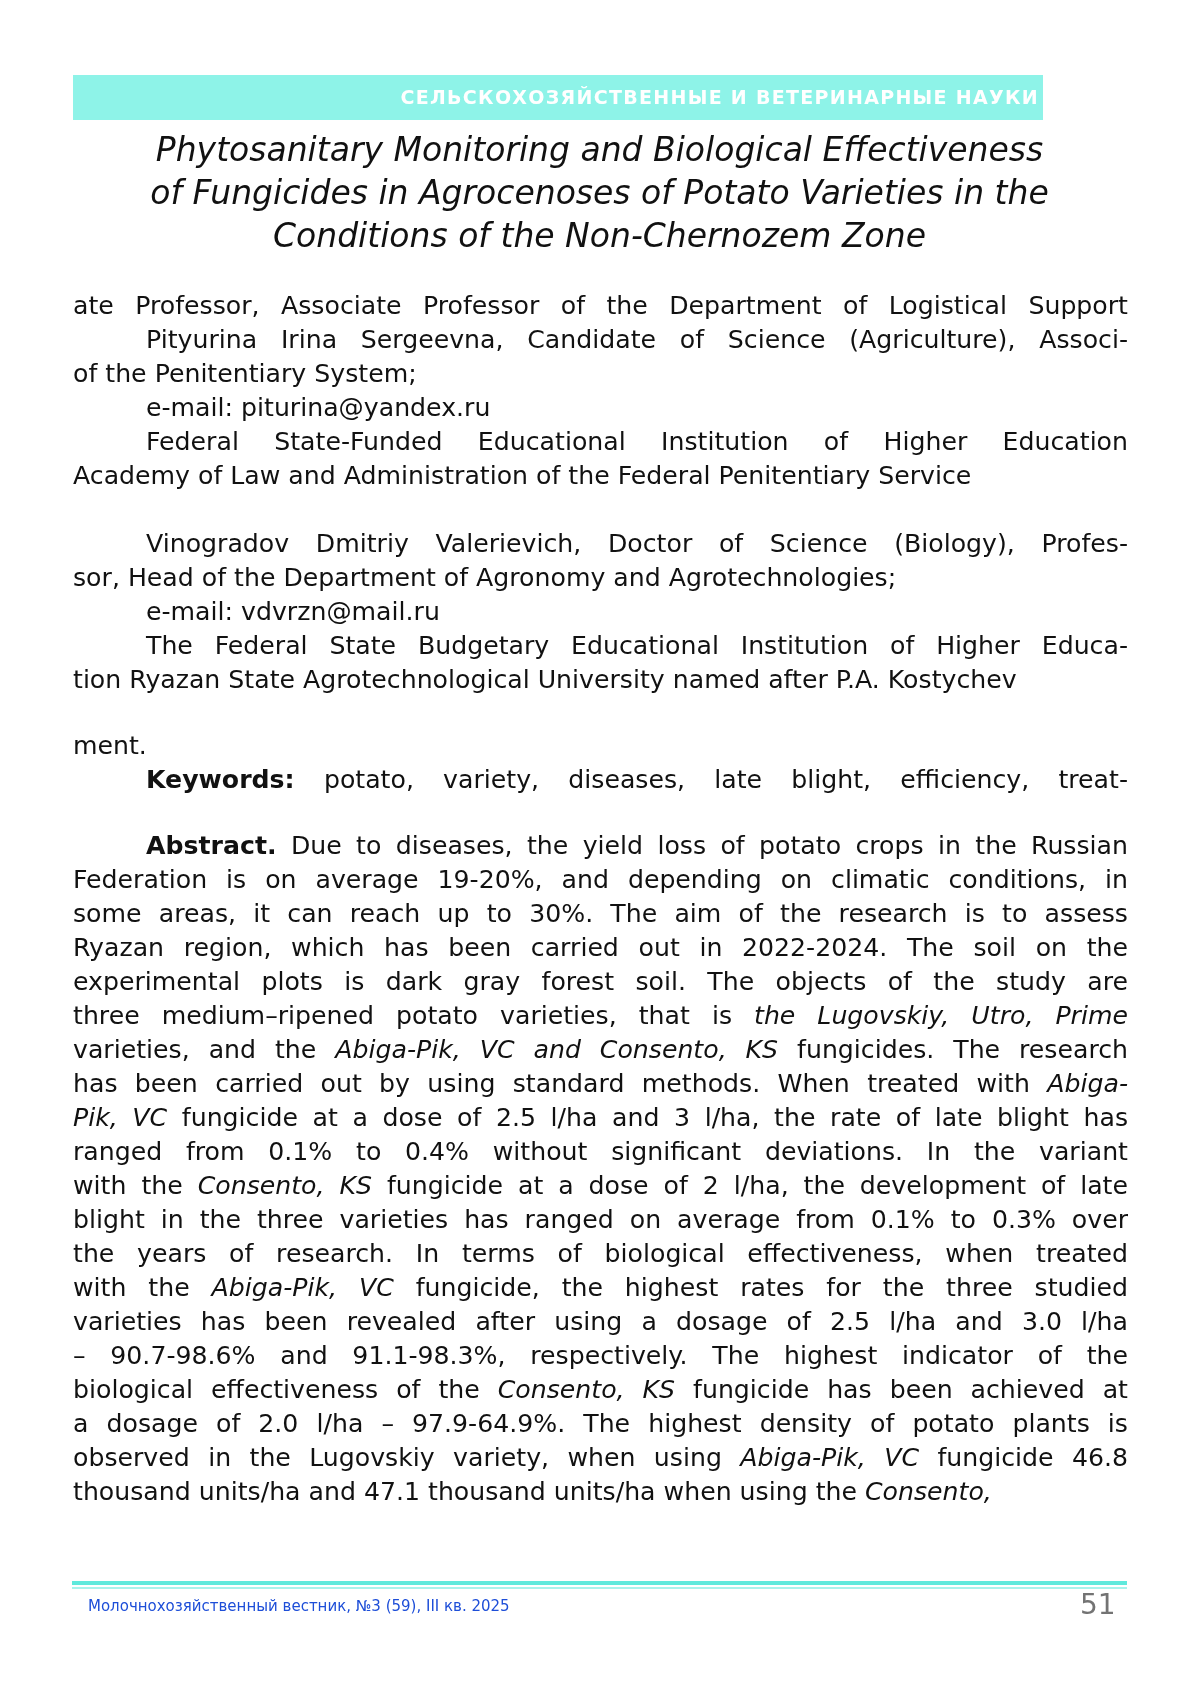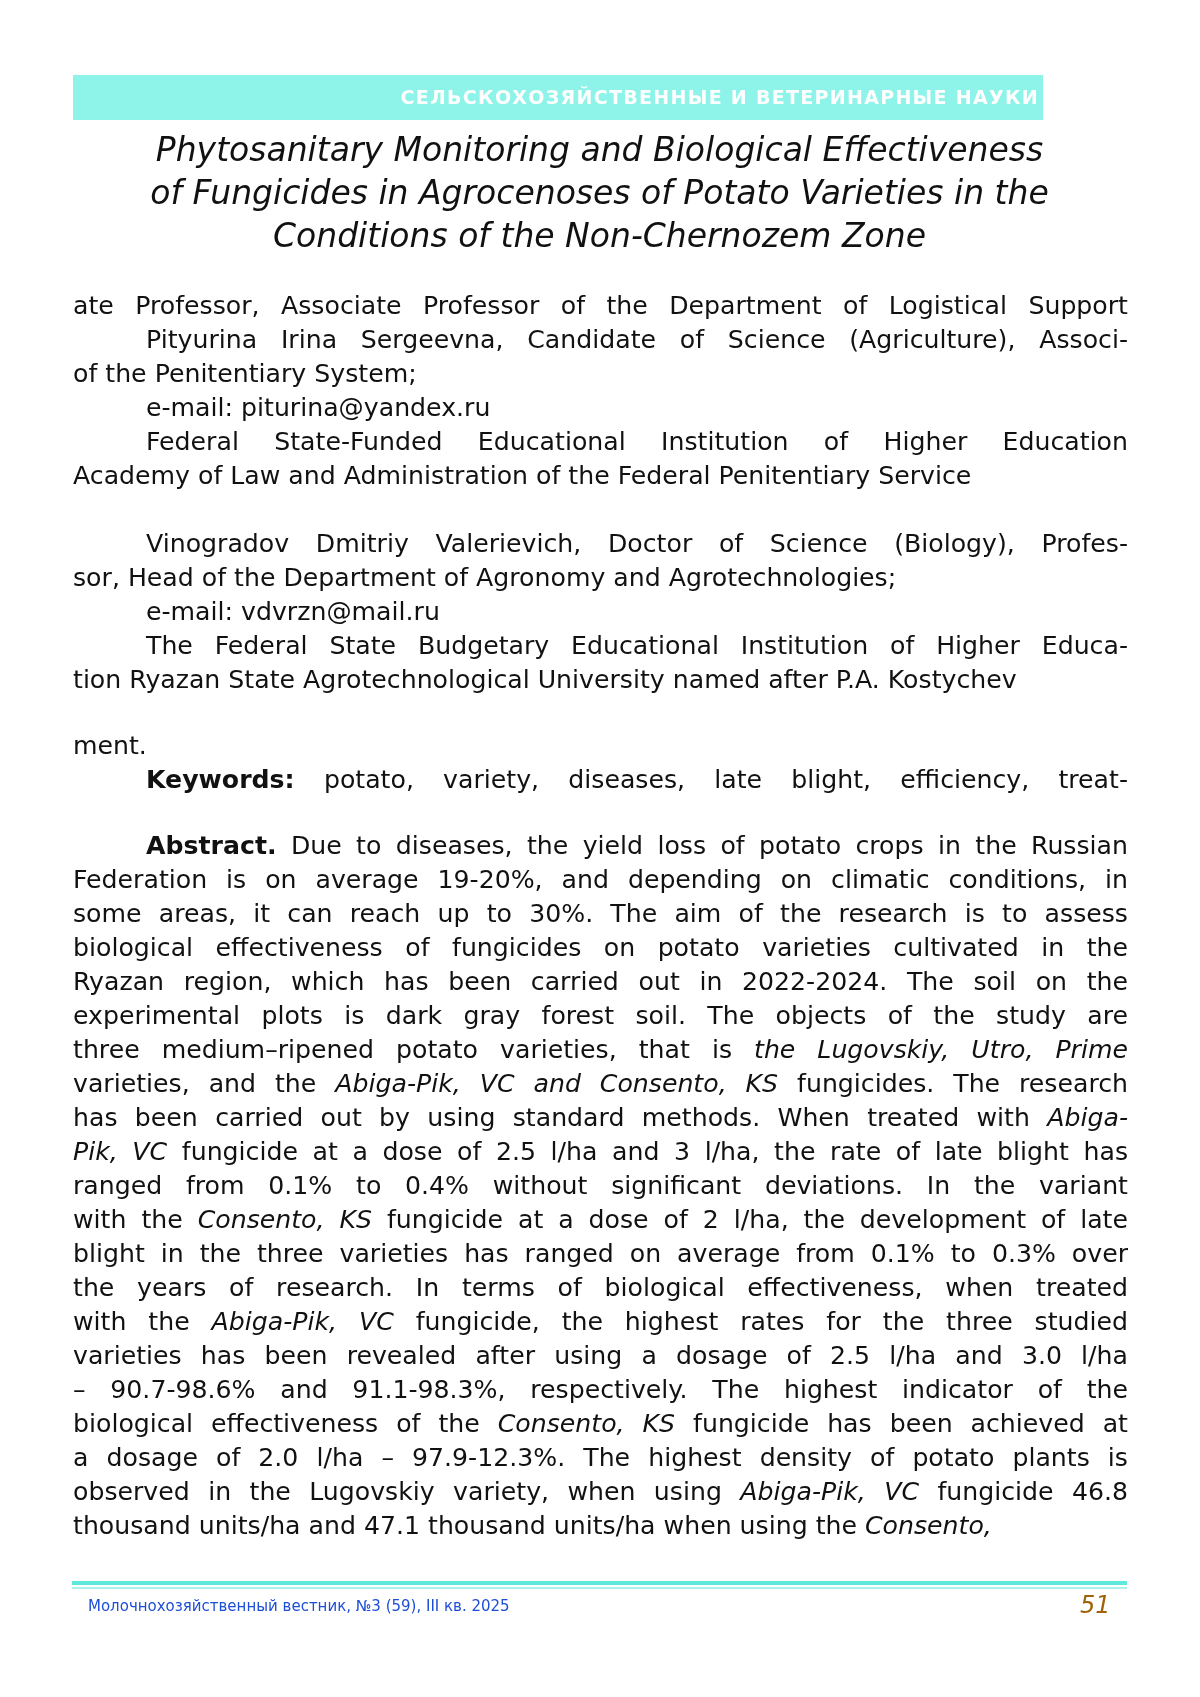--- a/index.html
+++ b/index.html
@@ -15,21 +15,21 @@
   .title div { white-space: nowrap; }
   .block { position: absolute; left: 73px; width: 1055px; font-size: 25.2px; line-height: 34px; }
   .line { white-space: nowrap; height: 34px; }
   .just { text-align: justify; text-align-last: justify; white-space: normal; overflow: hidden; }
   .ind { padding-left: 73px; }
   b { font-weight: bold; }
   i { font-style: italic; }
   .footer-line1 { position: absolute; left: 72px; top: 1581px; width: 1055px; height: 4px; background: #5ee9dc; }
   .footer-line2 { position: absolute; left: 72px; top: 1587px; width: 1055px; height: 2px; background: #a8f3ec; }
   .footer-journal { position: absolute; left: 88px; top: 1594px; font-size: 15px; line-height: 24px; color: #1d4ed8; white-space: nowrap; }
-  .footer-page { position: absolute; left: 1080px; top: 1592px; font-size: 24px; line-height: 26px; color: #a16207; font-style: italic; }
+  .footer-page { position: absolute; left: 1080px; top: 1592px; font-size: 28px; line-height: 26px; color: #737373; }
 </style>
 </head>
 <body>
 
 <div class="section-bar">
   <span class="label">СЕЛЬСКОХОЗЯЙСТВЕННЫЕ И ВЕТЕРИНАРНЫЕ НАУКИ</span>
 </div>
 
 <div class="title">
   <div>Phytosanitary Monitoring and Biological Effectiveness</div>
@@ -57,36 +57,35 @@
 <div class="block" style="top: 729px;">
   <div class="line">ment.</div>
   <div class="line just ind"><b>Keywords:</b> <span>potato, variety, diseases, late blight, efficiency, treat-</span></div>
 </div>
 
 <div class="block" style="top: 829px;">
   <div class="line just ind"><b>Abstract.</b> <span>Due to diseases, the yield loss of potato crops in the Russian</span></div>
   <div id="abstract-rest">
       <div class="line just"><span>Federation is on average 19-20%, and depending on climatic conditions, in</span></div>
       <div class="line just"><span>some areas, it can reach up to 30%. The aim of the research is to assess</span></div>
-      <div class="line just"><span>biological effectiveness of fungicides on potato varieties cultivated in the</span></div>
       <div class="line just"><span>Ryazan region, which has been carried out in 2022-2024. The soil on the</span></div>
       <div class="line just"><span>experimental plots is dark gray forest soil. The objects of the study are</span></div>
       <div class="line just"><span>three medium–ripened potato varieties, that is </span><i>the Lugovskiy, Utro, Prime</i></div>
       <div class="line just"><span>varieties, and the </span><i>Abiga-Pik, VC and Consento, KS</i><span> fungicides. The research</span></div>
       <div class="line just"><span>has been carried out by using standard methods. When treated with </span><i>Abiga-</i></div>
       <div class="line just"><i>Pik, VC</i><span> fungicide at a dose of 2.5 l/ha and 3 l/ha, the rate of late blight has</span></div>
       <div class="line just"><span>ranged from 0.1% to 0.4% without significant deviations. In the variant</span></div>
       <div class="line just"><span>with the </span><i>Consento, KS</i><span> fungicide at a dose of 2 l/ha, the development of late</span></div>
       <div class="line just"><span>blight in the three varieties has ranged on average from 0.1% to 0.3% over</span></div>
       <div class="line just"><span>the years of research. In terms of biological effectiveness, when treated</span></div>
       <div class="line just"><span>with the </span><i>Abiga-Pik, VC</i><span> fungicide, the highest rates for the three studied</span></div>
       <div class="line just"><span>varieties has been revealed after using a dosage of 2.5 l/ha and 3.0 l/ha</span></div>
       <div class="line just"><span>– 90.7-98.6% and 91.1-98.3%, respectively. The highest indicator of the</span></div>
       <div class="line just"><span>biological effectiveness of the </span><i>Consento, KS</i><span> fungicide has been achieved at</span></div>
-      <div class="line just"><span>a dosage of 2.0 l/ha – 97.9-12.3%.  The highest density of potato plants is</span></div>
+      <div class="line just"><span>a dosage of 2.0 l/ha – 97.9-64.9%.  The highest density of potato plants is</span></div>
       <div class="line just"><span>observed in the Lugovskiy variety, when using </span><i>Abiga-Pik, VC</i><span> fungicide 46.8</span></div>
       <div class="line"><span>thousand units/ha and 47.1 thousand units/ha when using the </span><i>Consento,</i></div>
     </div>
 </div>
 
 <div class="footer-line1"></div>
 <div class="footer-line2"></div>
 <div class="footer-journal">Молочнохозяйственный вестник, №3 (59), III кв. 2025</div>
 <div class="footer-page">51</div>
 

